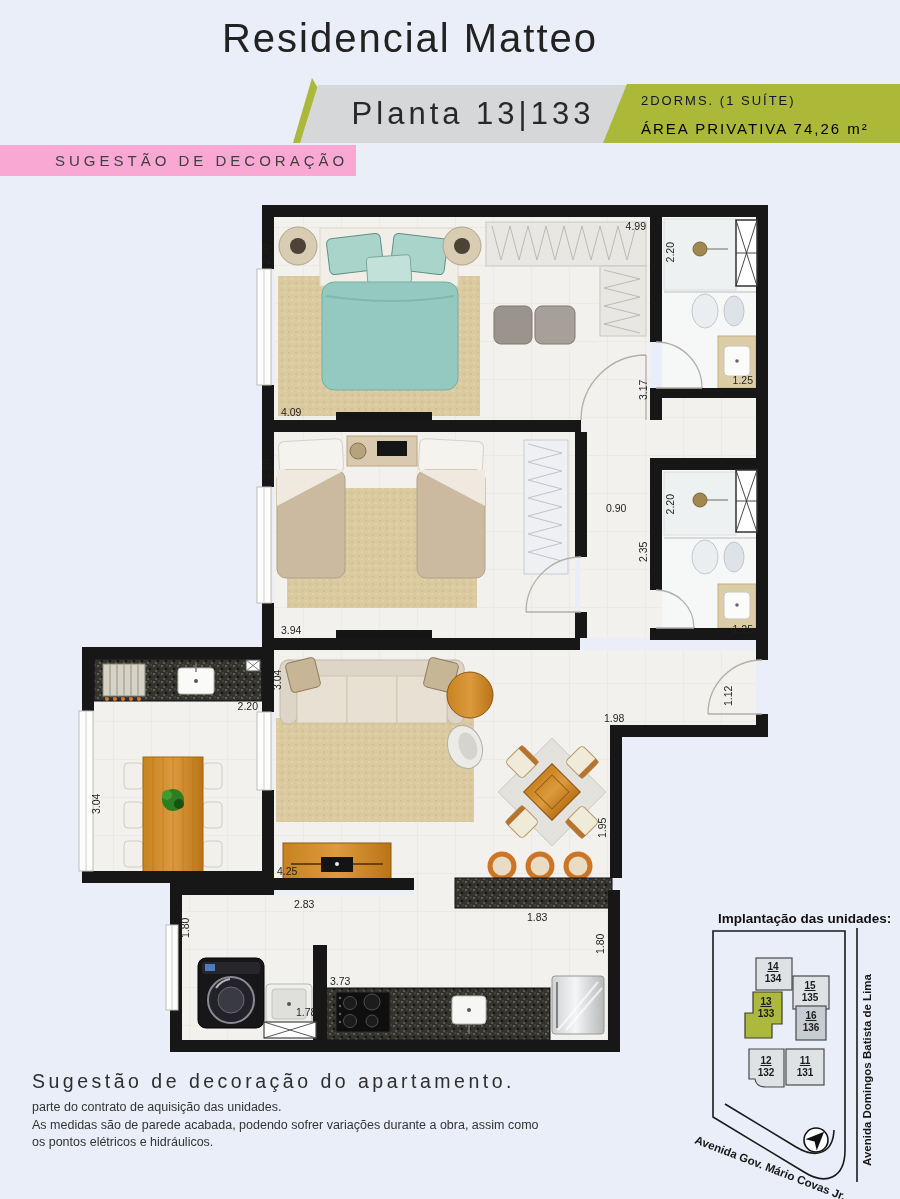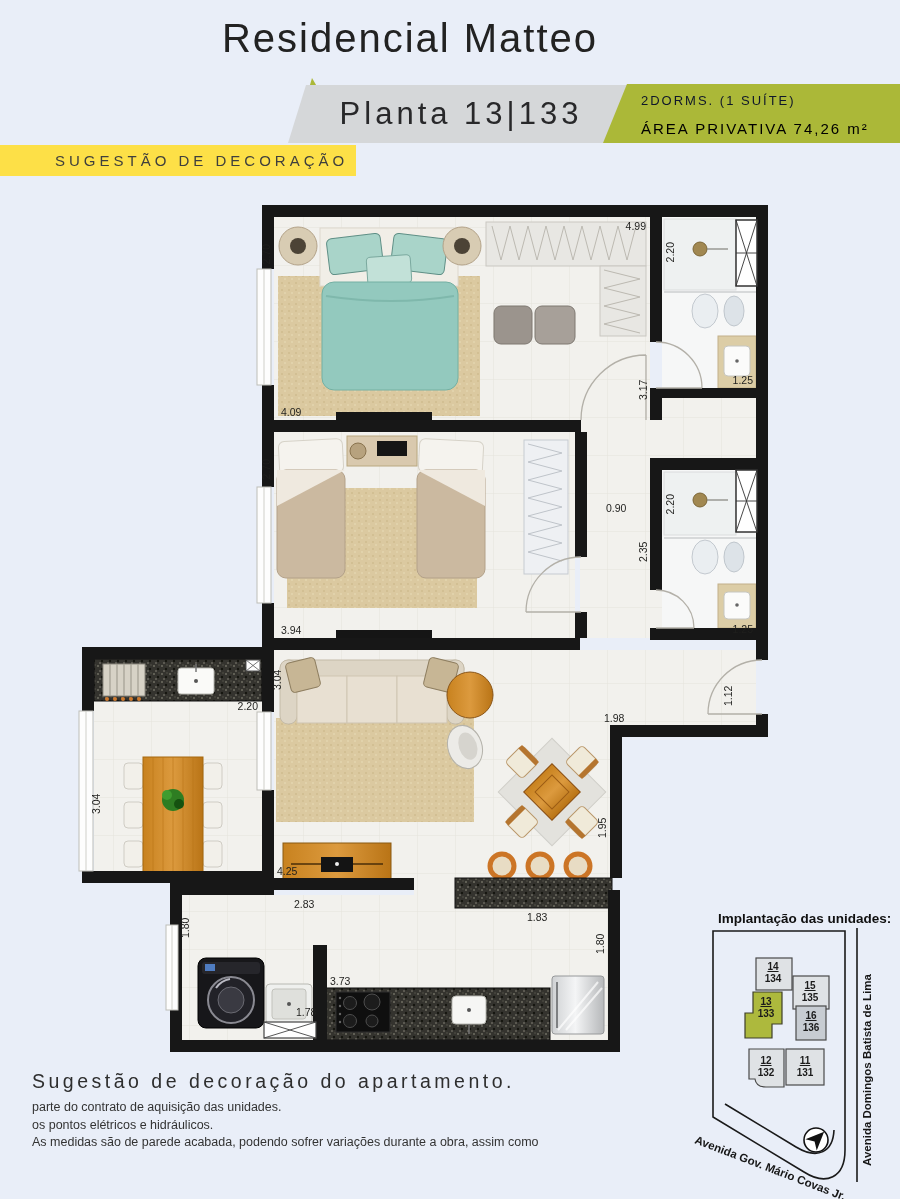--- a/index.html
+++ b/index.html
@@ -1,31 +1,31 @@
 <!DOCTYPE html>
 <html><head>
 <meta charset="utf-8">
 <style>
   html,body{margin:0;padding:0;}
   .page{position:relative;width:900px;height:1199px;background:#e9eef8;overflow:hidden;
         font-family:"Liberation Sans",sans-serif;}
   .title{position:absolute;left:0;top:16px;width:820px;text-align:center;
          font-size:40px;font-weight:400;letter-spacing:2px;color:#222;}
-  .band-gray{position:absolute;left:286px;top:85px;width:350px;height:58px;background:#d5d7d9;
+  .band-gray{position:absolute;left:298px;top:85px;width:350px;height:58px;background:#d5d7d9;
              clip-path:polygon(20px 0,350px 0,324px 100%,2px 100%);
              display:flex;align-items:center;justify-content:center;}
   .band-gray span{font-size:31px;letter-spacing:4px;color:#28282a;}
   .accent-tri{position:absolute;left:293px;top:78px;width:57px;height:65px;background:#abb838;
               clip-path:polygon(19px 0,57px 65px,0 65px);}
   .band-green{position:absolute;left:603px;top:84px;width:297px;height:59px;background:#abb838;
               clip-path:polygon(24px 0,297px 0,297px 100%,0 100%);
               padding:0;box-sizing:border-box;}
   .band-green .l1{margin:9px 0 12px 38px;font-size:13px;letter-spacing:2px;color:#0f172a;}
   .band-green .l2{margin:3px 0 0 38px;font-size:15px;letter-spacing:2px;color:#000000;}
-  .banner{position:absolute;left:0;top:145px;width:356px;height:31px;background:#fde047;
+  .banner{position:absolute;left:0;top:145px;width:356px;height:31px;background:#f9a8d4;
           font-size:15px;letter-spacing:4px;color:#3f3f3d;line-height:31px;padding-left:55px;
           box-sizing:border-box;}
   .siteplan-title{position:absolute;left:710px;top:911px;font-size:13.5px;font-weight:bold;color:#101010;margin-left:8px;}
   .footer{position:absolute;left:32px;top:1070px;width:520px;}
   .footer .head{font-size:19.5px;letter-spacing:3.5px;color:#2e2e2e;margin-bottom:6px;}
   .footer .line{font-size:12.5px;line-height:17.5px;color:#333;}
   svg text{font-family:"Liberation Sans",sans-serif;}
   .m{font-size:10.5px;fill:#1f1f1d;}
   .u{font-size:10px;font-weight:bold;fill:#1b1b1b;text-anchor:middle;}
   .street{font-size:11.5px;font-weight:bold;fill:#161616;}
@@ -427,17 +427,17 @@
       <text class="street" x="871" y="1070" text-anchor="middle" transform="rotate(-90 871 1070)">Avenida Domingos Batista de Lima</text>
       <text class="street" x="694" y="1143" transform="rotate(21 694 1143)">Avenida Gov. Mário Covas Jr.</text>
     </g>
   </svg>
 
   <div class="siteplan-title">Implantação das unidades:</div>
 
   <div class="footer">
     <div class="head">Sugestão de decoração do apartamento.</div>
     <div class="line">parte do contrato de aquisição das unidades.</div>
+    <div class="line">As medidas são de parede acabada, podendo sofrer variações durante a obra, assim como</div>
     <div class="line">os pontos elétricos e hidráulicos.</div>
-    <div class="line">As medidas são de parede acabada, podendo sofrer variações durante a obra, assim como</div>
   </div>
 
 </div>
 
 </body></html>

